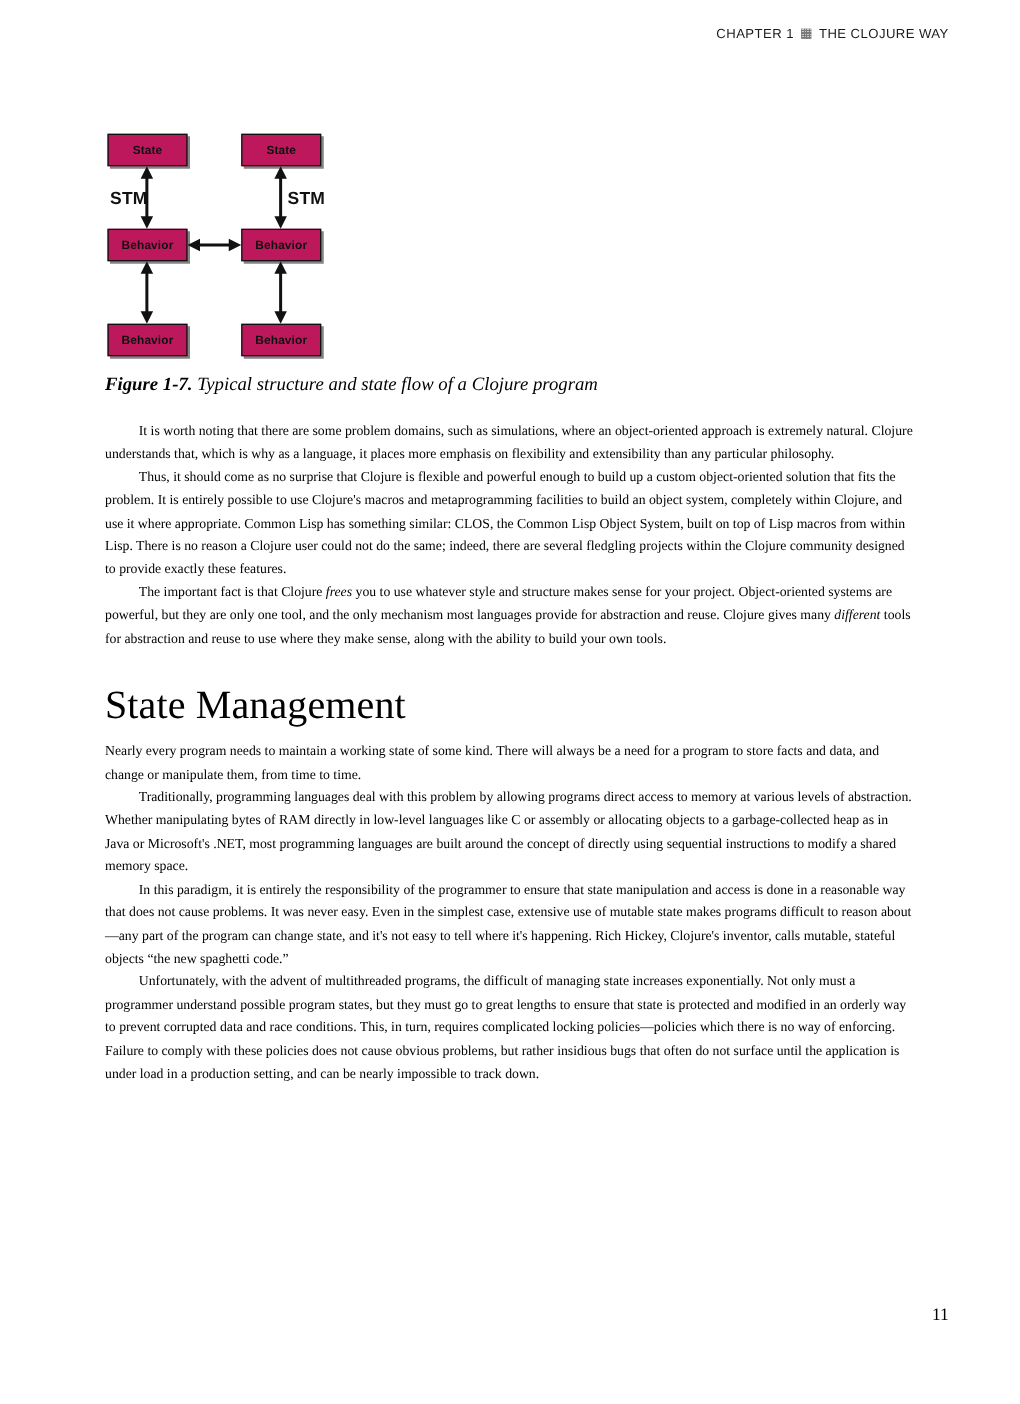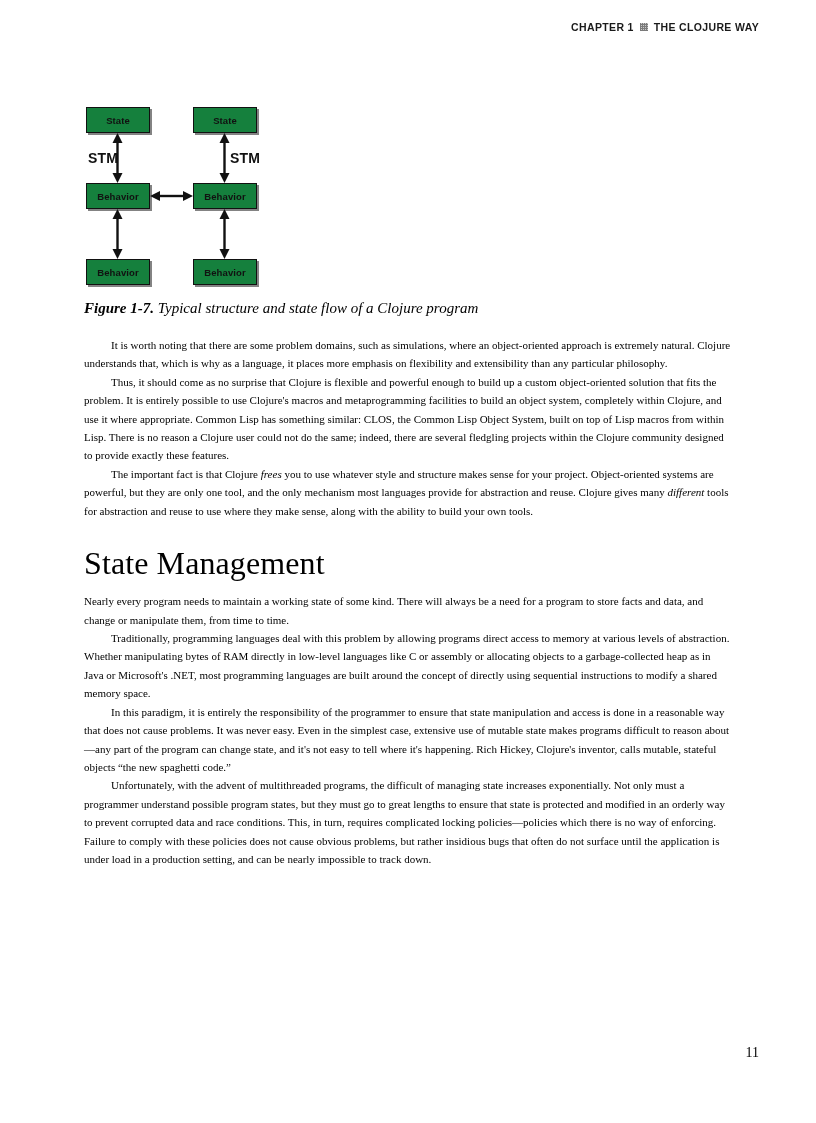--- a/index.html
+++ b/index.html
@@ -20,21 +20,21 @@
     box-sizing: border-box;
   }
 
   
   .running-head {
     position: absolute;
     top: 21px;
     right: 57px;
     font-family: "Liberation Sans", "DejaVu Sans", sans-serif;
     font-size: 10.5px;
-    font-weight: 700;
+    font-weight: 400;
     letter-spacing: 0.35px;
     color: #1a1a1a;
     display: flex;
     align-items: center;
     gap: 6px;
     white-space: nowrap;
     justify-content: center;
   }
   .head-sep {
     display: inline-block;
@@ -59,21 +59,21 @@
   .diagram {
     position: absolute;
     left: 0;
     top: 0;
     width: 180px;
     height: 192px;
   }
   .node-box {
     position: absolute;
     border: 1.6px solid #111111;
-    background: #15803d;
+    background: #be185d;
     box-shadow: 2px 2px 0 0 rgba(30,30,30,0.55);
     font-family: "Liberation Sans", "DejaVu Sans", sans-serif;
     font-size: 9.5px;
     font-weight: 700;
     color: #111111;
     display: flex;
     align-items: center;
     justify-content: center;
     box-sizing: border-box;
     letter-spacing: 0.1px;

